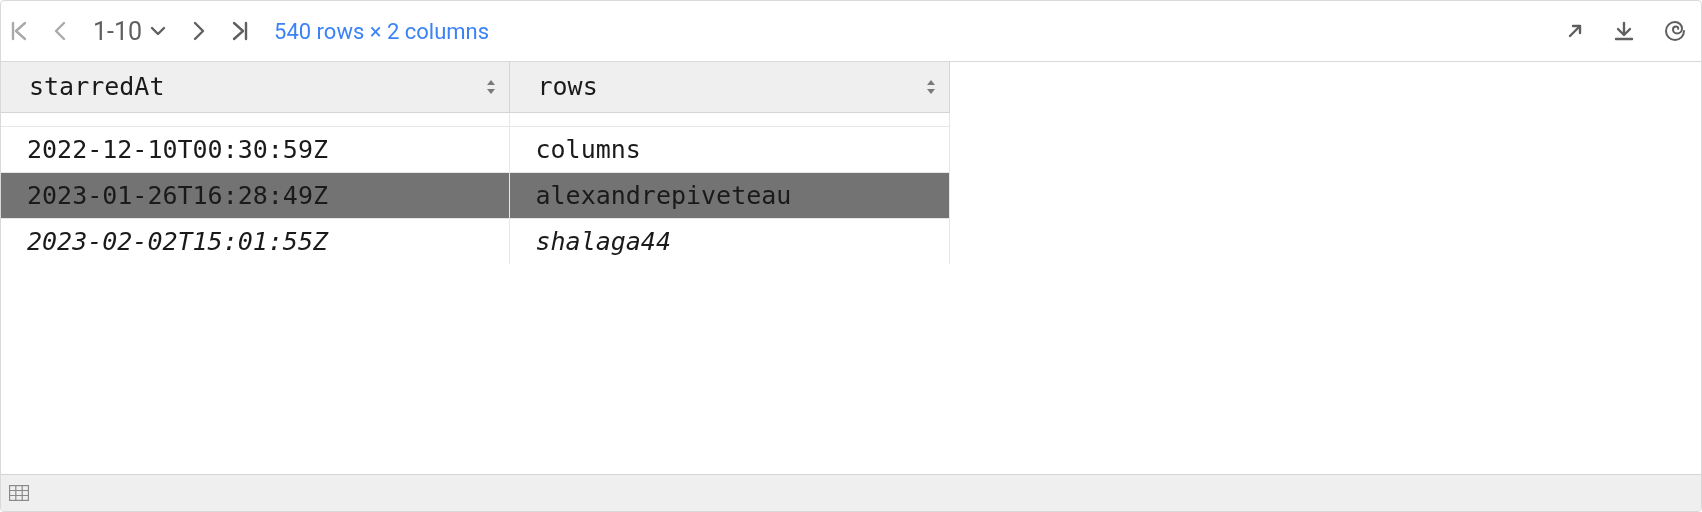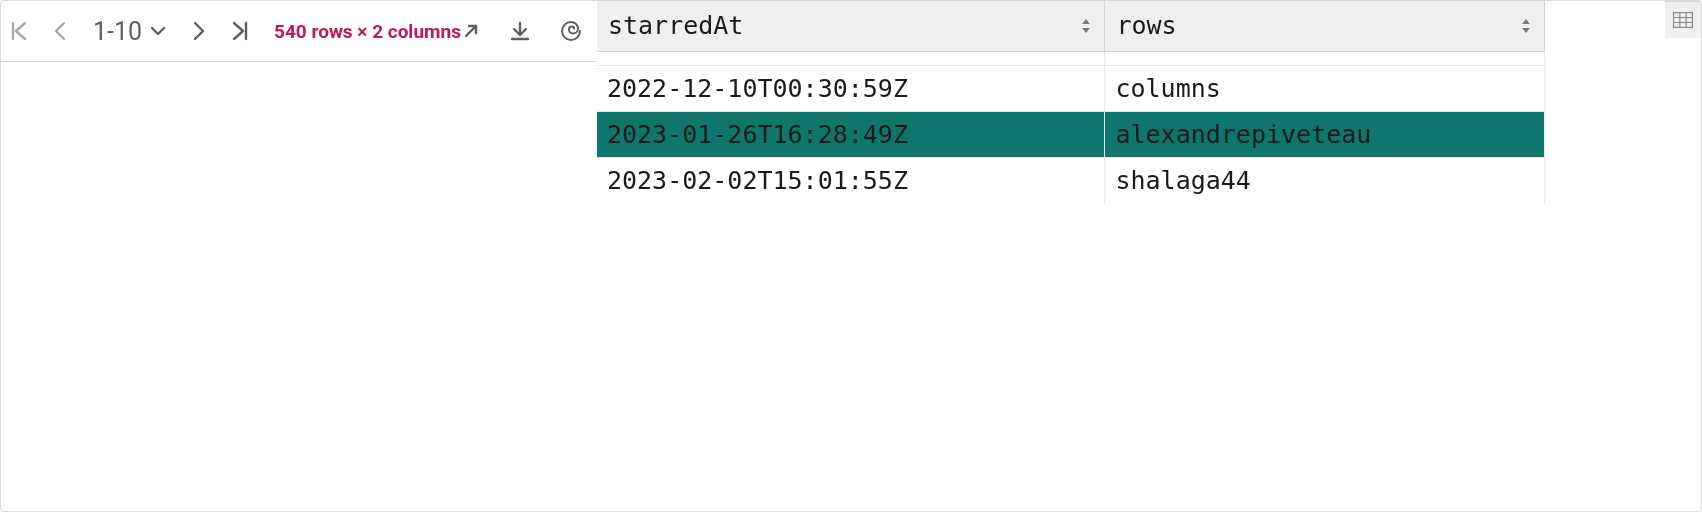--- a/index.html
+++ b/index.html
@@ -12,20 +12,21 @@
   .panel {
     width: 1702px;
     height: 512px;
     box-sizing: border-box;
     border: 1px solid #d9d9d9;
     border-radius: 4px;
     position: relative;
     overflow: hidden;
     background: #fff;
     display: flex;
+    flex-direction: column;
   }
   
   .toolbar {
     height: 60px;
     display: flex;
     align-items: center;
     padding: 0 14px 0 10px;
     border-bottom: 1px solid #d9d9d9;
     font-size: 25px;
     color: #5f5f5f;
@@ -53,23 +54,22 @@
     gap: 8px;
     cursor: pointer;
     color: #5f5f5f;
     padding: 0 2px;
   }
   .toolbar .range svg {
     display: block;
   }
   .toolbar .dims {
     margin-left: 26px;
-    color: #be185d;
-    font-size: 19px;
-    font-weight: bold;
+    color: #3b82f6;
+    font-size: 22px;
   }
   .toolbar .spacer {
     flex: 1;
   }
   .toolbar .right-actions {
     display: flex;
     align-items: center;
     gap: 28px;
     color: #5f5f5f;
   }
@@ -96,21 +96,21 @@
   }
   table.data th {
     background: #efefef;
     border: 1px solid #d4d4d4;
     border-top: none;
     font-family: ui-monospace, SFMono-Regular, Menlo, Monaco, Consolas, monospace;
     font-size: 25px;
     font-weight: 400;
     color: #1a1a1a;
     text-align: left;
-    padding: 10px 14px 10px 11px;
+    padding: 10px 14px 10px 28px;
     height: 50px;
     box-sizing: border-box;
     position: relative;
   }
   table.data th.first {
     border-left: none;
   }
   table.data th .sort {
     position: absolute;
     right: 12px;
@@ -119,42 +119,43 @@
     color: #7a7a7a;
   }
   table.data th .sort svg {
     display: block;
   }
 
   table.data tbody tr td {
     border: 1px solid #e6e6e6;
     border-top: none;
     height: 46px;
-    padding: 0 10px;
+    padding: 0 26px;
     box-sizing: border-box;
     white-space: nowrap;
     overflow: hidden;
     text-overflow: ellipsis;
     vertical-align: middle;
   }
   table.data tbody tr td.first {
     border-left: none;
   }
   
   table.data tbody tr.sliver td {
     height: 14px;
     padding-top: 0;
     padding-bottom: 0;
   }
   table.data tbody tr.highlight td {
-    background: #0f766e;
+    background: #737373;
   }
   
   table.data tbody tr.clipped td {
     border-bottom: none;
+    font-style: italic;
   }
 
   
   .footer {
     height: 36px;
     background: #efefef;
     border-top: 1px solid #d4d4d4;
     display: flex;
     align-items: center;
     padding: 0 8px;

